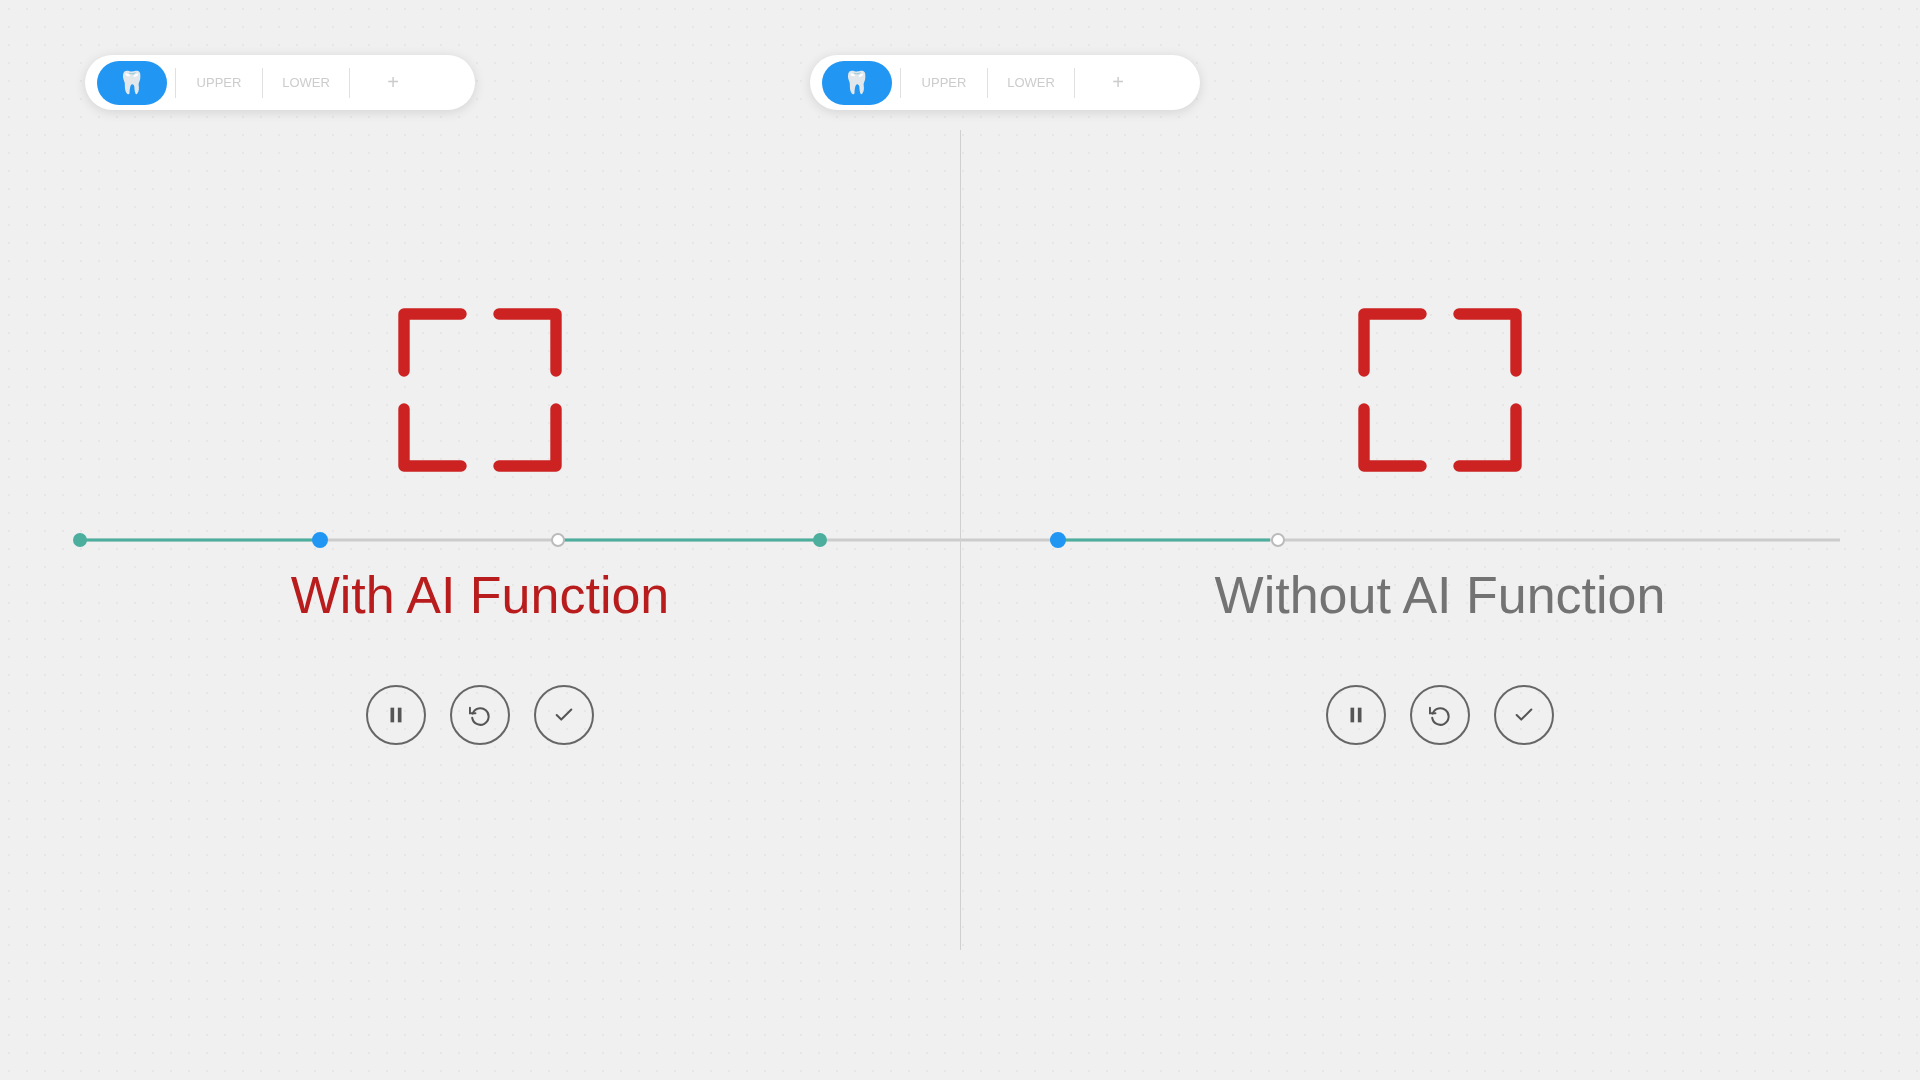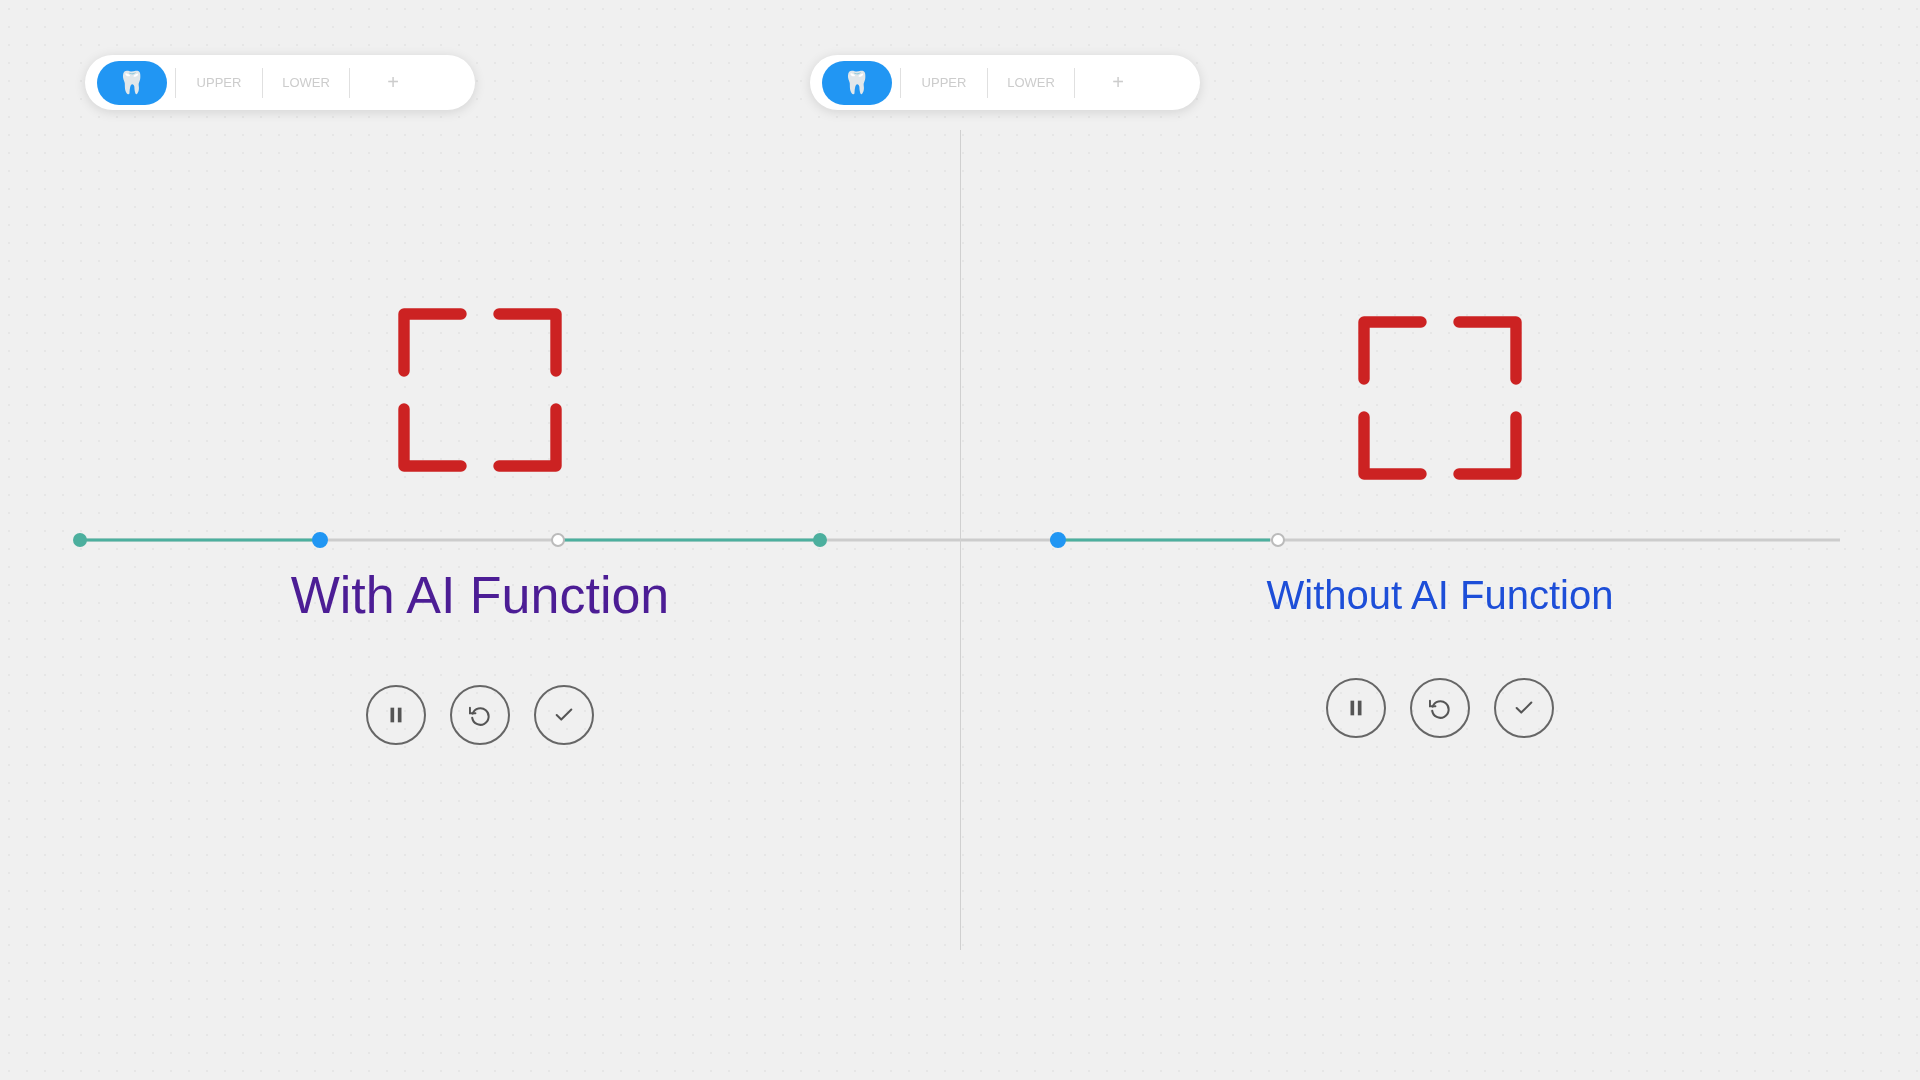--- a/index.html
+++ b/index.html
@@ -255,21 +255,21 @@
       <path d="M20 80 L20 20 L80 20" stroke="#CC2222" stroke-width="12" stroke-linecap="round" stroke-linejoin="round" fill="none"></path>
 
       <path d="M20 120 L20 180 L80 180" stroke="#CC2222" stroke-width="12" stroke-linecap="round" stroke-linejoin="round" fill="none"></path>
 
       <path d="M120 20 L180 20 L180 80" stroke="#CC2222" stroke-width="12" stroke-linecap="round" stroke-linejoin="round" fill="none"></path>
 
       <path d="M120 180 L180 180 L180 120" stroke="#CC2222" stroke-width="12" stroke-linecap="round" stroke-linejoin="round" fill="none"></path>
     </svg>
   </div>
 
-  <div style="font-size: 52px; font-weight: 500; color: #4c1d95; margin-bottom: 60px;">With AI Function</div>
+  <div style="font-size: 52px; font-weight: 500; color: #b91c1c; margin-bottom: 60px;">With AI Function</div>
 
   <div style="display:flex; gap:24px; align-items:center;">
     <button class="ctrl-btn">
       <svg viewBox="0 0 24 24" fill="none" stroke="currentColor" stroke-width="2">
         <rect x="6" y="4" width="4" height="16" fill="currentColor" stroke="none"></rect>
         <rect x="14" y="4" width="4" height="16" fill="currentColor" stroke="none"></rect>
       </svg>
     </button>
     <button class="ctrl-btn">
       <svg viewBox="0 0 24 24" fill="none" stroke="currentColor" stroke-width="2.2" stroke-linecap="round">
@@ -293,21 +293,21 @@
       <path d="M20 80 L20 20 L80 20" stroke="#CC2222" stroke-width="12" stroke-linecap="round" stroke-linejoin="round" fill="none"></path>
 
       <path d="M20 120 L20 180 L80 180" stroke="#CC2222" stroke-width="12" stroke-linecap="round" stroke-linejoin="round" fill="none"></path>
 
       <path d="M120 20 L180 20 L180 80" stroke="#CC2222" stroke-width="12" stroke-linecap="round" stroke-linejoin="round" fill="none"></path>
 
       <path d="M120 180 L180 180 L180 120" stroke="#CC2222" stroke-width="12" stroke-linecap="round" stroke-linejoin="round" fill="none"></path>
     </svg>
   </div>
 
-  <div style="font-size: 40px; font-weight: 500; color: #1d4ed8; margin-bottom: 60px;">Without AI Function</div>
+  <div style="font-size: 52px; font-weight: 500; color: #737373; margin-bottom: 60px;">Without AI Function</div>
 
   <div style="display:flex; gap:24px; align-items:center;">
     <button class="ctrl-btn">
       <svg viewBox="0 0 24 24" fill="none" stroke="currentColor" stroke-width="2">
         <rect x="6" y="4" width="4" height="16" fill="currentColor" stroke="none"></rect>
         <rect x="14" y="4" width="4" height="16" fill="currentColor" stroke="none"></rect>
       </svg>
     </button>
     <button class="ctrl-btn">
       <svg viewBox="0 0 24 24" fill="none" stroke="currentColor" stroke-width="2.2" stroke-linecap="round">

